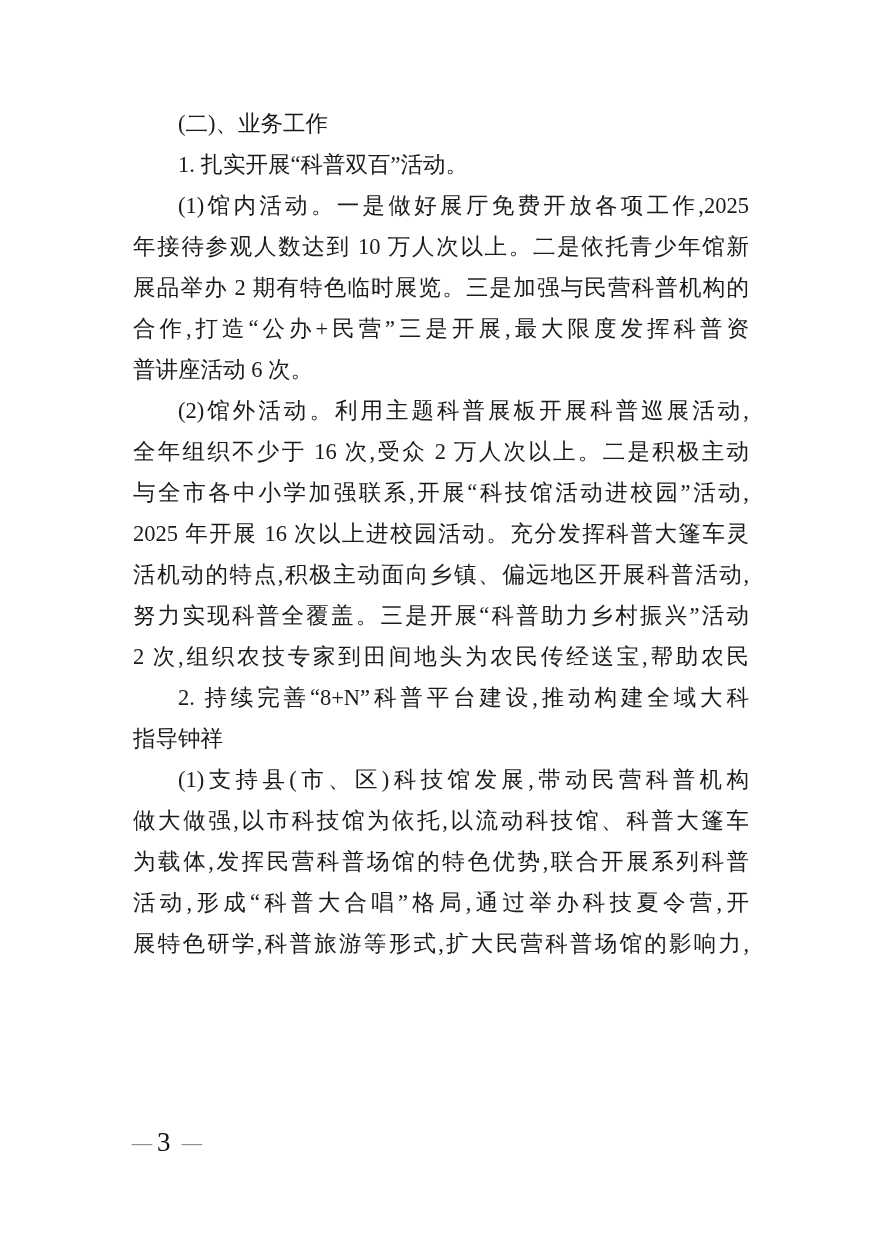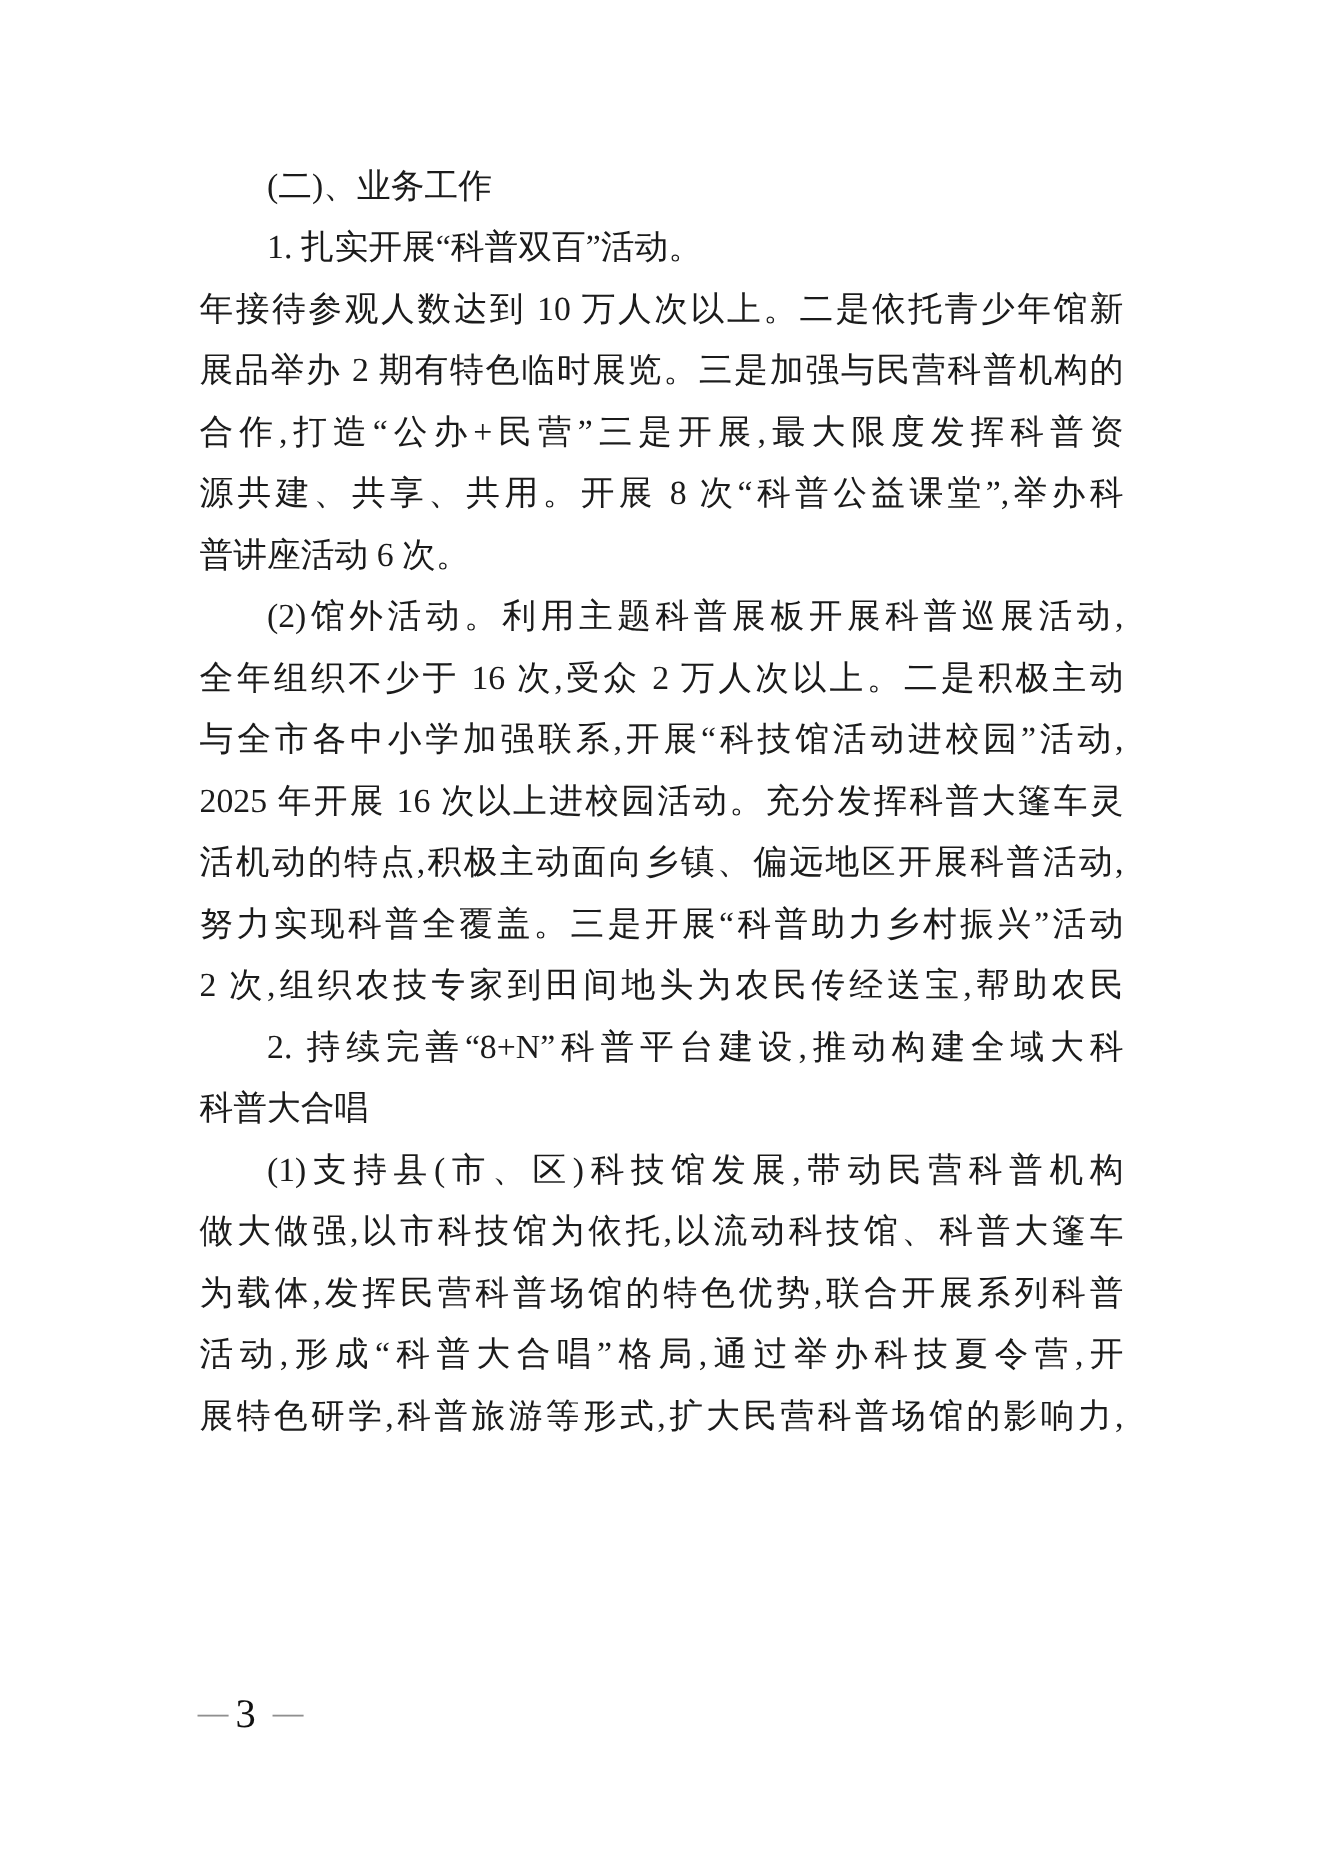--- a/index.html
+++ b/index.html
@@ -61,34 +61,34 @@
   }
 </style>
 </head>
 <body>
 
 <div class="page">
 
   <main class="body-text">
     <div class="line indent no-just">(二)、业务工作</div>
     <div class="line indent no-just">1. 扎实开展“科普双百”活动。</div>
+    <div class="line indent">(1)馆内活动。一是做好展厅免费开放各项工作,2025</div>
     <div class="line">年接待参观人数达到 10 万人次以上。二是依托青少年馆新</div>
     <div class="line">展品举办 2 期有特色临时展览。三是加强与民营科普机构的</div>
     <div class="line">合作,打造“公办+民营”三是开展,最大限度发挥科普资</div>
-    <div class="line">源共建、共享、共用。开展 8 次“科普公益课堂”,举办科</div>
     <div class="line no-just">普讲座活动 6 次。</div>
     <div class="line indent">(2)馆外活动。利用主题科普展板开展科普巡展活动,</div>
     <div class="line">全年组织不少于 16 次,受众 2 万人次以上。二是积极主动</div>
     <div class="line">与全市各中小学加强联系,开展“科技馆活动进校园”活动,</div>
     <div class="line">2025 年开展 16 次以上进校园活动。充分发挥科普大篷车灵</div>
     <div class="line">活机动的特点,积极主动面向乡镇、偏远地区开展科普活动,</div>
     <div class="line">努力实现科普全覆盖。三是开展“科普助力乡村振兴”活动</div>
     <div class="line">2 次,组织农技专家到田间地头为农民传经送宝,帮助农民</div>
     <div class="line indent">2. 持续完善“8+N”科普平台建设,推动构建全域大科</div>
-    <div class="line no-just">科普大合唱</div>
+    <div class="line no-just">指导钟祥</div>
     <div class="line indent">(1)支持县(市、区)科技馆发展,带动民营科普机构</div>
     <div class="line">做大做强,以市科技馆为依托,以流动科技馆、科普大篷车</div>
     <div class="line">为载体,发挥民营科普场馆的特色优势,联合开展系列科普</div>
     <div class="line">活动,形成“科普大合唱”格局,通过举办科技夏令营,开</div>
     <div class="line">展特色研学,科普旅游等形式,扩大民营科普场馆的影响力,</div>
   </main>
 
   <footer class="footer">
     <span class="dash">—</span>
     <span class="num">3</span>

